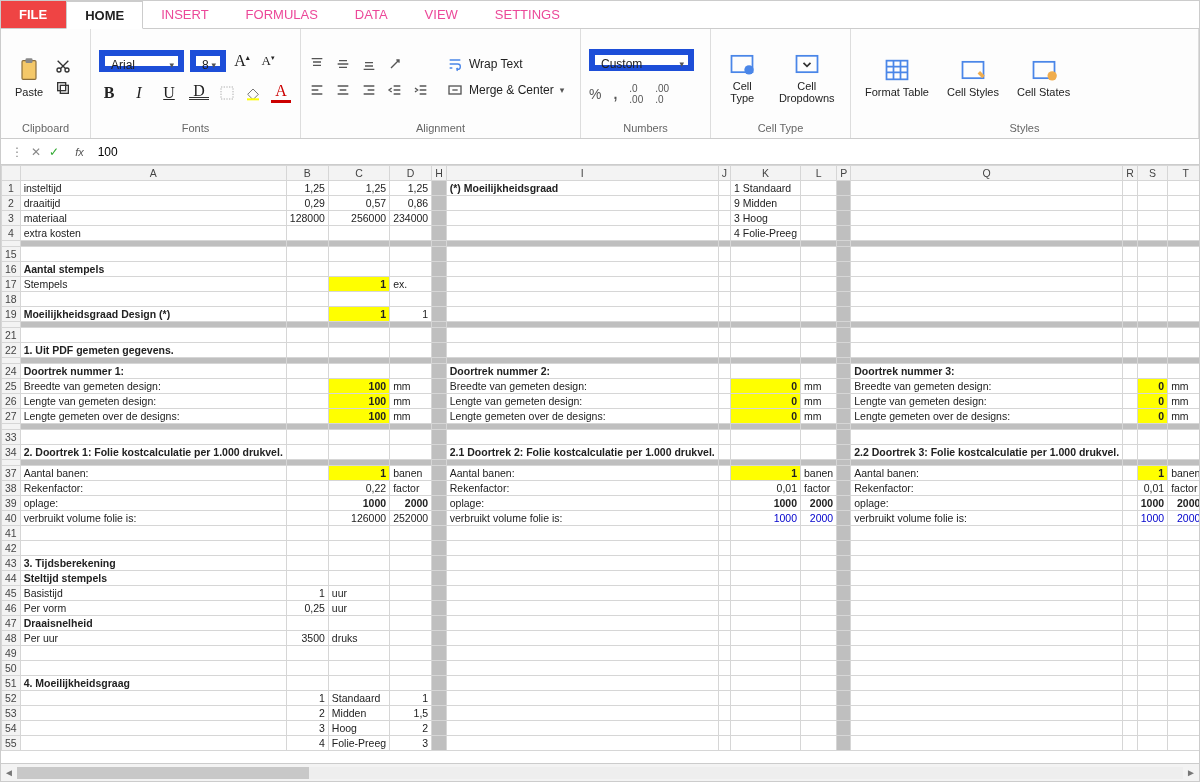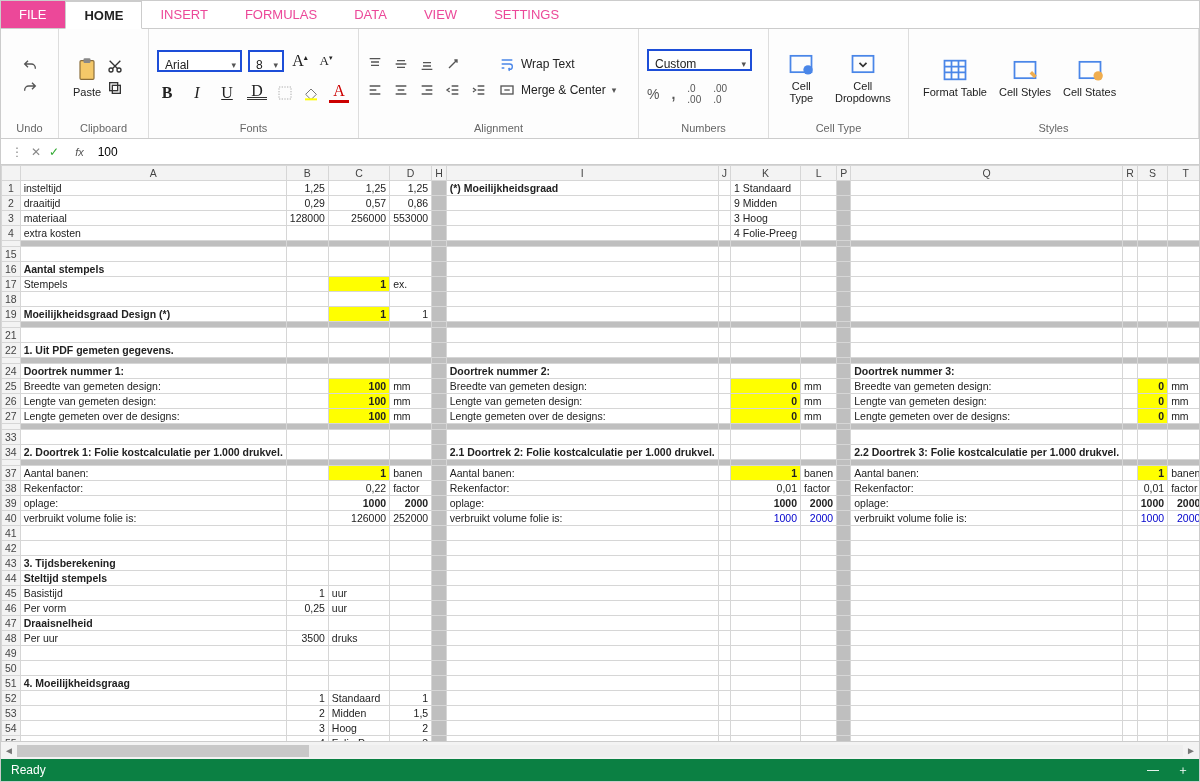--- a/index.html
+++ b/index.html
@@ -2,36 +2,36 @@
 <html><head>
 <meta charset="utf-8">
 <style>
   *{box-sizing:border-box;margin:0;padding:0}
   body{font-family:Arial,sans-serif;font-size:12px;color:#222;background:#fff;overflow:hidden}
   .app{width:1200px;height:782px;display:flex;flex-direction:column;border:1px solid #ccc}
 
   
   .tabs{display:flex;height:28px;border-bottom:1px solid #ccc}
   .tab{padding:6px 18px;font-size:13px;cursor:pointer;border-right:1px solid transparent}
-  .tab.file{background:#ec4899;color:#fff;font-weight:normal}
+  .tab.file{background:#ef4444;color:#fff;font-weight:bold}
   .tab.active{background:#fff;border:1px solid #ccc;border-bottom:1px solid #fff;margin-bottom:-1px;font-weight:bold}
   .tab:not(.file):not(.active){color:#ec4899}
 
   
   .ribbon{display:flex;height:110px;border-bottom:1px solid #ccc;background:#fdfdfd}
   .grp{display:flex;flex-direction:column;border-right:1px solid #ddd;padding:4px 8px 2px}
-  .grp-body{flex:1;display:flex;align-items:center;}
+  .grp-body{flex:1;display:flex;align-items:center;gap:6px}
   .grp-label{text-align:center;font-size:11px;color:#666;padding:2px 0}
   .vbtn{display:flex;flex-direction:column;align-items:center;gap:2px;padding:4px 6px;cursor:pointer;font-size:11px;text-align:center}
   .vbtn svg{width:28px;height:28px}
   .ic{width:16px;height:16px;display:inline-flex;align-items:center;justify-content:center;cursor:pointer}
   .ic svg{width:16px;height:16px}
   .col{display:flex;flex-direction:column;gap:6px;justify-content:center}
   .row{display:flex;gap:6px;align-items:center}
-  .sel{height:22px;border:2px solid #1d4ed8;padding:8px 18px 0 6px;font-size:12px;background:#fff;position:relative;display:flex;align-items:center;cursor:pointer}
+  .sel{height:22px;border:6px solid #1d4ed8;padding:8px 18px 0 6px;font-size:12px;background:#fff;position:relative;display:flex;align-items:center;cursor:pointer}
   .sel::after{content:"▾";position:absolute;right:4px;font-size:9px;color:#555}
   .tbtn{font-family:'Times New Roman',serif;font-size:16px;width:20px;text-align:center;cursor:pointer}
 
   
   .fbar{display:flex;height:26px;border-bottom:1px solid #ccc;align-items:center}
   .namebox{width:200px;border-right:1px solid #ccc;text-align:center;height:100%;display:flex;align-items:center;justify-content:center;font-size:12px}
   .fbtns{display:flex;gap:8px;padding:0 10px;color:#888;font-size:12px}
   .fxlabel{font-style:italic;font-size:11px;padding:0 6px;color:#555}
   .finput{flex:1;border:none;padding:0 8px;font-size:12px;outline:none}
 
@@ -66,35 +66,20 @@
     <div class="tab file">FILE</div>
     <div class="tab active">HOME</div>
     <div class="tab">INSERT</div>
     <div class="tab">FORMULAS</div>
     <div class="tab">DATA</div>
     <div class="tab">VIEW</div>
     <div class="tab">SETTINGS</div>
   </div>
 
   <div class="ribbon">
-    <div class="grp" style="width:58px">
-      <div class="grp-body col">
-        <span class="ic">
-            <svg viewBox="0 0 24 24" fill="none" stroke="#555" stroke-width="2">
-              <path d="M9 14l-5-5 5-5M4 9h10a6 6 0 016 6v1"></path>
-            </svg>
-          </span>
-        <span class="ic">
-            <svg viewBox="0 0 24 24" fill="none" stroke="#555" stroke-width="2">
-              <path d="M15 14l5-5-5-5M20 9H10a6 6 0 00-6 6v1"></path>
-            </svg>
-          </span>
-      </div>
-      <div class="grp-label">Undo</div>
-    </div>
 
     <div class="grp" style="width:90px">
       <div class="grp-body">
         <div class="vbtn">
           <svg viewBox="0 0 24 24">
               <rect x="6" y="4" width="12" height="16" rx="1" fill="#f4c869" stroke="#8a6d3b"></rect>
               <rect x="9" y="2" width="6" height="4" rx="1" fill="#888"></rect>
             </svg>
           <span>Paste</span>
         </div>
@@ -349,21 +334,21 @@
             <td class=""></td>
             <td class=""></td>
             <td class=""></td>
             <td class=""></td>
           </tr>
           <tr>
             <th>3</th>
             <td class="">materiaal</td>
             <td class="r">128000</td>
             <td class="r">256000</td>
-            <td class="r">553000</td>
+            <td class="r">234000</td>
             <td class="gray"></td>
             <td class=""></td>
             <td class=""></td>
             <td class="">3 Hoog</td>
             <td class=""></td>
             <td class="gray"></td>
             <td class=""></td>
             <td class=""></td>
             <td class=""></td>
             <td class=""></td>
@@ -1019,21 +1004,14 @@
   </div>
 
   <div class="hscroll">
     <div class="arrow">◄</div>
     <div class="track">
         <div class="thumb"></div>
       </div>
     <div class="arrow">►</div>
   </div>
 
-  <div class="status">
-    <span>Ready</span>
-    <span class="zoom">
-      <span>—</span>
-      <span>＋</span>
-    </span>
-  </div>
 
 </div>
 
 </body></html>

